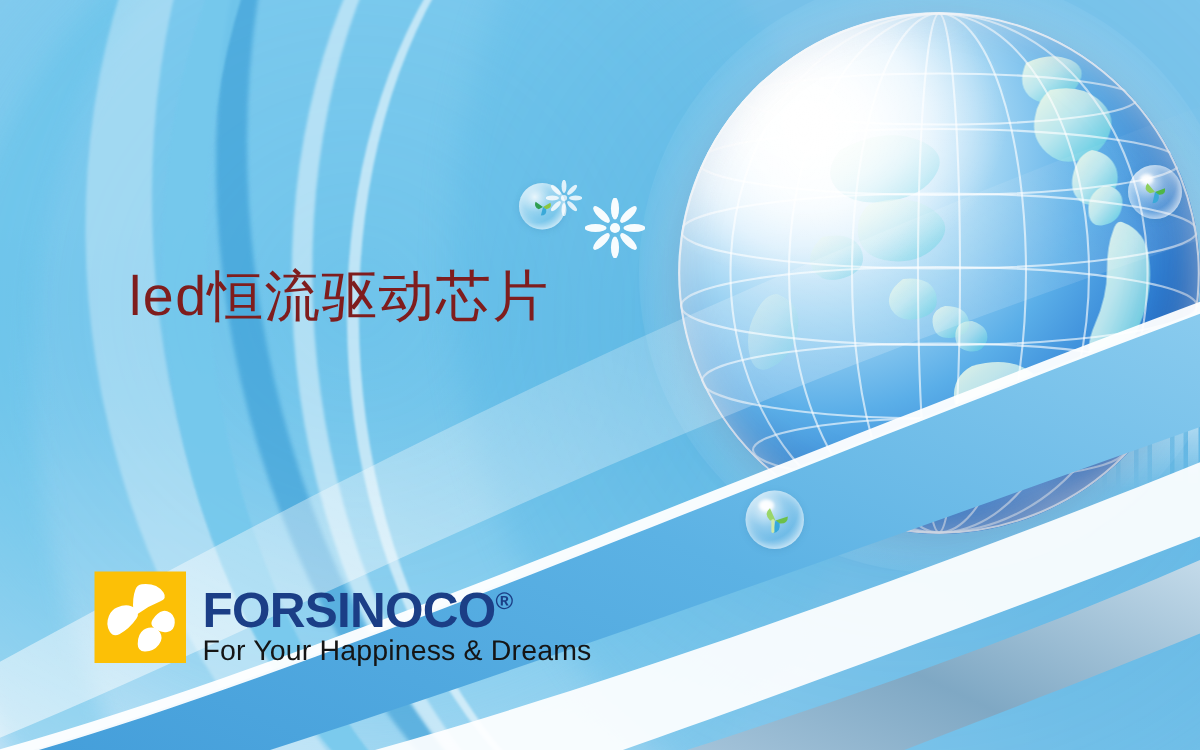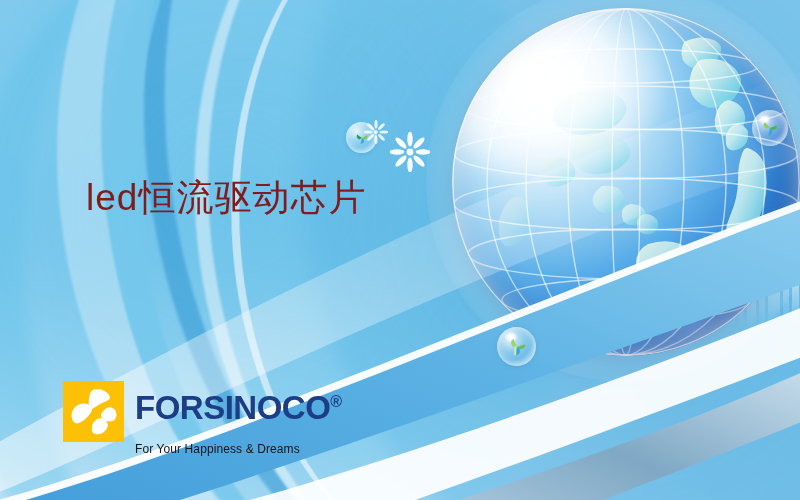--- a/index.html
+++ b/index.html
@@ -135,23 +135,23 @@
     width:61px;height:61px;background:#FCC006;position:relative;flex:0 0 auto;
   }
   #logo-text{padding-top:4px;}
   #brand{
     color:#1B3E86;font-size:33px;font-weight:bold;letter-spacing:-0.5px;
     line-height:34px;font-family:"Liberation Sans","DejaVu Sans",sans-serif;
     white-space:nowrap;
   }
   #brand .reg{font-size:16px;vertical-align:super;letter-spacing:0;}
   #tagline{
-    color:#151515;font-size:12px;line-height:20px;letter-spacing:.1px;
+    color:#151515;font-size:19px;line-height:20px;letter-spacing:.1px;
     font-family:"Liberation Sans","DejaVu Sans",sans-serif;white-space:nowrap;
-    margin-top:14px;
+    margin-top:1px;
   }
 </style>
 </head>
 <body>
 
 <div id="stage">
 
   <div class="layer" id="sky"></div>
   <div class="layer" id="sky-top"></div>
   <div class="layer" id="pool-a"></div>

